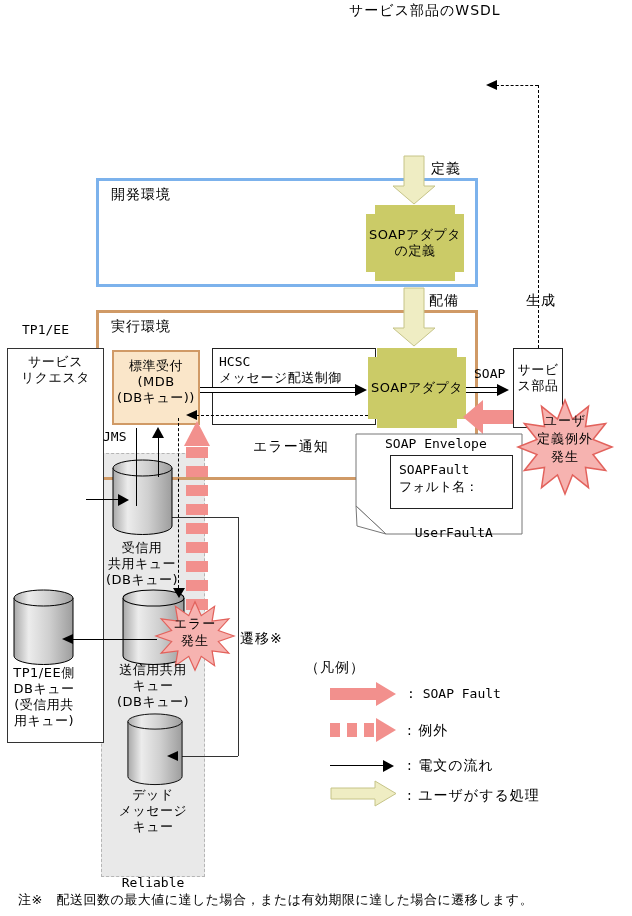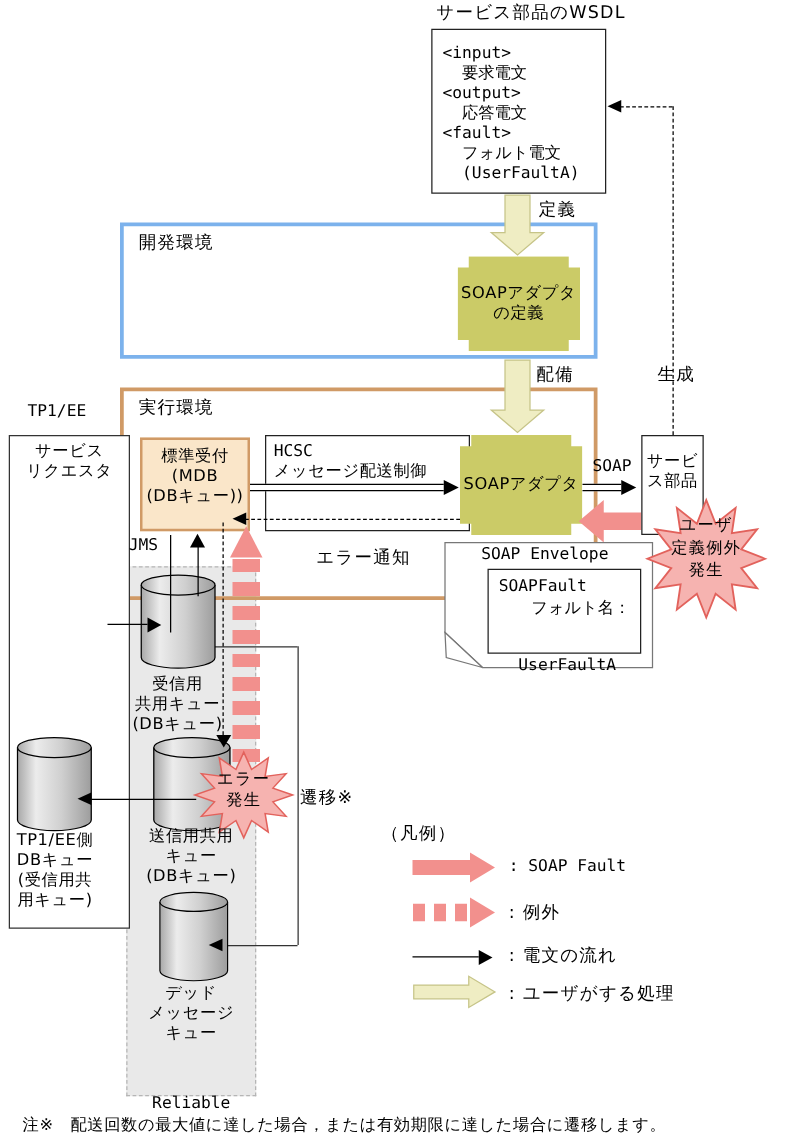--- a/index.html
+++ b/index.html
@@ -39,29 +39,20 @@
 <div id="canvas">
 
   <div class="grayzone" style="left:101px;top:453px;width:104px;height:424px;"></div>
 
   <div class="envbox" style="left:96px;top:178px;width:382px;height:109px;border-color:var(--dev-border);"></div>
   <div class="jp abs" style="left:111px;top:186px;">開発環境</div>
   <div class="envbox" style="left:96px;top:310px;width:382px;height:170px;border-color:var(--exec-border);"></div>
   <div class="jp abs" style="left:111px;top:318px;">実行環境</div>
 
   <div class="jp abs" style="left:349px;top:2px;">サービス部品のWSDL</div>
-  <div class="box" style="left:345px;top:23px;width:140px;height:132px;padding:11px 0 0 8px;">
-    <div class="mono">&lt;input&gt;</div>
-    <div class="mono">  要求電文</div>
-    <div class="mono">&lt;output&gt;</div>
-    <div class="mono">  応答電文</div>
-    <div class="mono">&lt;fault&gt;</div>
-    <div class="mono">  フォルト電文</div>
-    <div class="mono">  (UserFaultA)</div>
-  </div>
 
   <svg style="left:392px;top:155px;" width="44" height="50" viewBox="0 0 44 50">
     <polygon points="12,1 32,1 32,31 43,31 22,49 1,31 12,31" fill="var(--beige-fill)" stroke="var(--beige-stroke)"></polygon>
   </svg>
   <div class="jp abs" style="left:431px;top:160px;">定義</div>
 
   <div class="adapter" style="left:366px;top:205px;width:98px;height:76px;">
     <div class="jp-s">SOAPアダプタ</div>
     <div class="jp-s">の定義</div>
   </div>
@@ -114,23 +105,23 @@
   <div class="box" style="left:513px;top:348px;width:50px;height:80px;padding-top:13px;">
     <div class="jp-s tc">サービ</div>
     <div class="jp-s tc">ス部品</div>
   </div>
 
   <svg style="left:355px;top:433px;" width="168" height="102" viewBox="0 0 168 102">
     <path d="M1,1 H167 V101 H31 L1,73 Z" fill="#fff" stroke="#777"></path>
     <path d="M1,73 L31,101 L2,93 Z" fill="#fff" stroke="#777"></path>
   </svg>
   <div class="mono abs" style="left:385px;top:436px;">SOAP Envelope</div>
-  <div class="box" style="left:390px;top:455px;width:123px;height:68px;padding:5px 0 0 8px;">
+  <div class="box" style="left:390px;top:455px;width:123px;height:54px;padding:5px 0 0 8px;">
     <div class="mono" style="line-height:17px;">SOAPFault</div>
-    <div class="mono" style="line-height:17px;margin-left:26px;">フォルト名：</div>
+    <div class="mono" style="line-height:17px;">フォルト名：</div>
     <div class="mono" style="line-height:17px;margin-top:29px;">  UserFaultA</div>
   </div>
 
   <svg style="left:517px;top:399px;" width="96" height="96" viewBox="0 0 96 96">
     <polygon points="95,48 76,40.5 88.7,24.5 68.5,27.5 71.5,7.3 55.5,20 48,1 40.5,20 24.5,7.3 27.5,27.5 7.3,24.5 20,40.5 1,48 20,55.5 7.3,71.5 27.5,68.5 24.5,88.7 40.5,76 48,95 55.5,76 71.5,88.7 68.5,68.5 88.7,71.5 76,55.5" fill="var(--burst-fill)" stroke="var(--burst-stroke)" stroke-width="1.5"></polygon>
   </svg>
   <div class="abs tc" style="left:517px;top:412px;width:96px;font-size:13px;line-height:18px;letter-spacing:1px;">
     <div>ユーザ</div>
     <div>定義例外</div>
     <div>発生</div>

